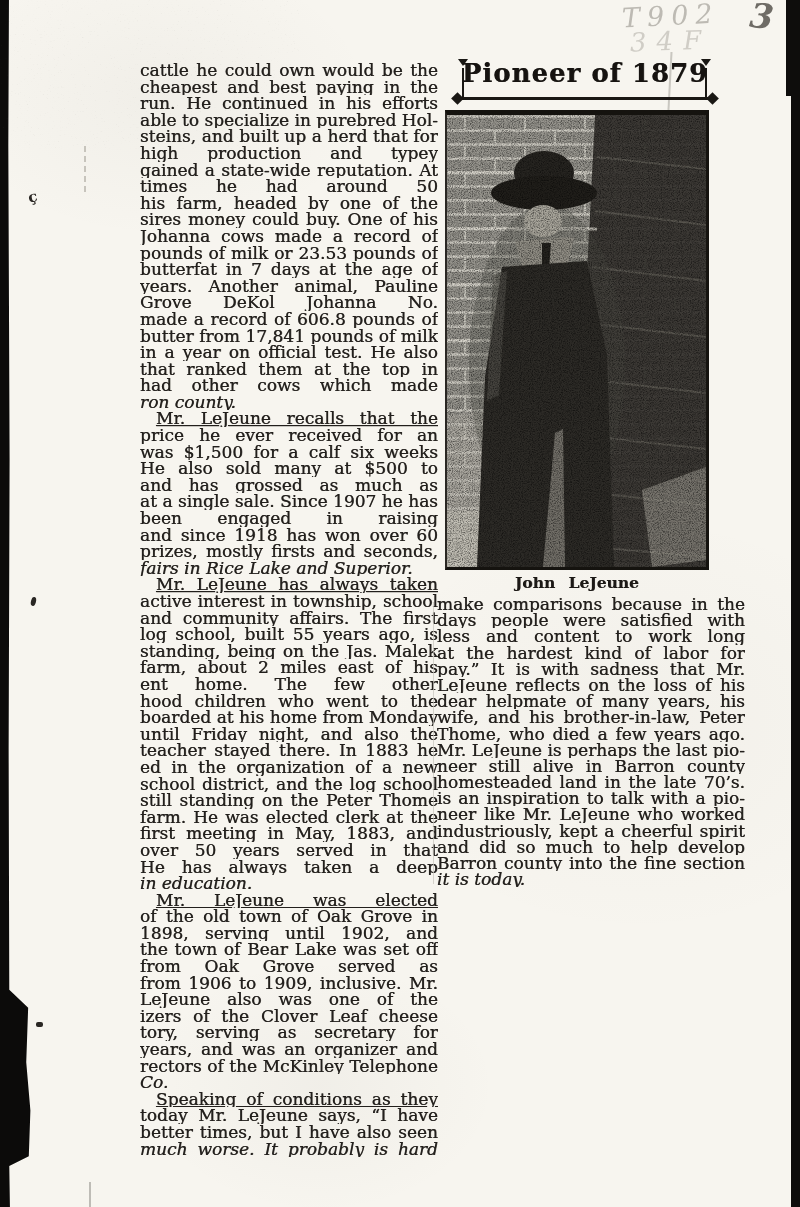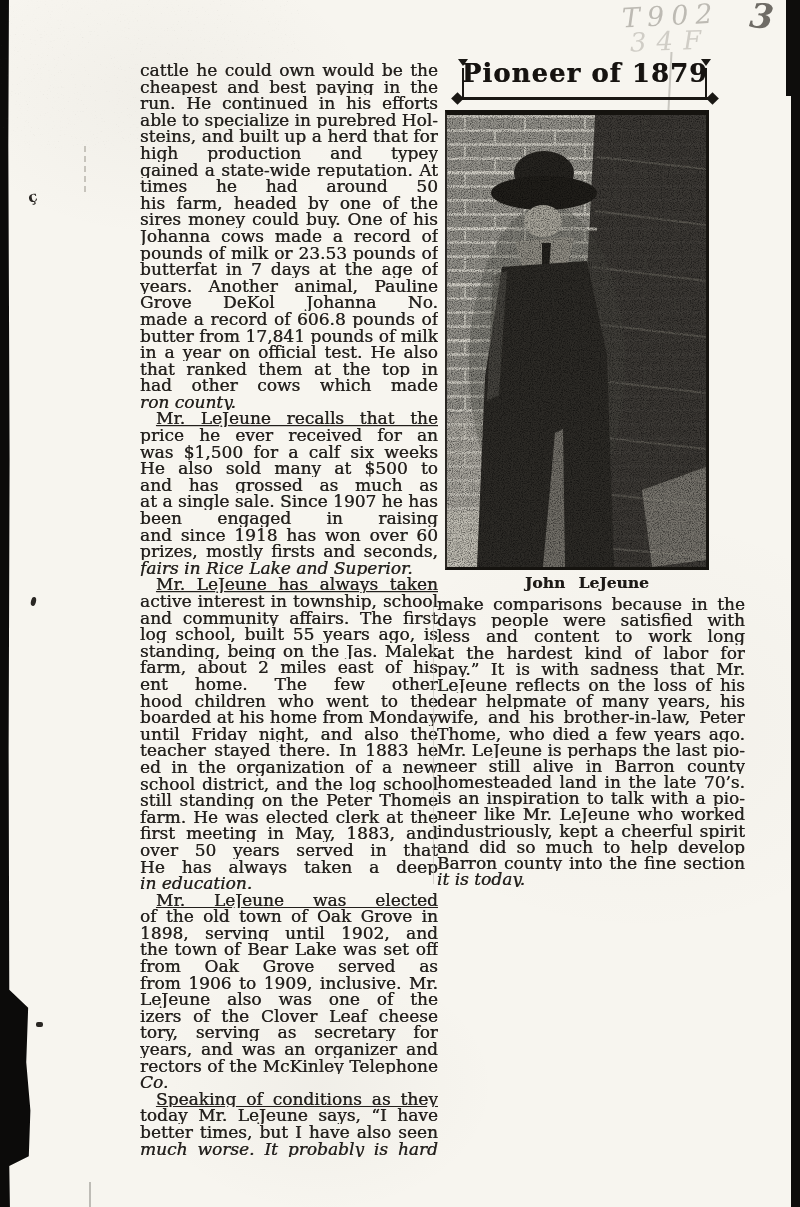--- a/index.html
+++ b/index.html
@@ -34,21 +34,21 @@
   .hrule{position:absolute; left:0; right:0; top:41px; height:3px; background:#1a1814;}
   .hdiamond{position:absolute; top:38px; width:9px; height:9px; background:#1a1814; transform:rotate(45deg);}
   .hdiamond.l{left:-3px;} .hdiamond.r{right:-3px;}
   .bracket{position:absolute; width:2px; height:30px; background:#1a1814; top:12px;}
   .bracket.l{left:6px;} .bracket.r{right:7px;}
   .bracket .tri{position:absolute; top:-9px; left:-4px; width:0; height:0; border-left:5px solid transparent; border-right:5px solid transparent; border-top:7px solid #1a1814;}
   
   .photo-frame{position:absolute; left:445px; top:110px; width:264px; height:460px; box-sizing:border-box;
     border-top:5px solid #15130f; border-right:3px solid #15130f; border-bottom:3px solid #15130f; border-left:2px solid #2a2723; background:#8f8d86;}
   .photo-frame svg{display:block; width:100%; height:100%;}
-  .caption{position:absolute; left:455px; top:573px; width:264px; text-align:center; font-weight:bold; font-size:15.5px; word-spacing:8px; color:#1c1916;
+  .caption{position:absolute; left:445px; top:573px; width:264px; text-align:center; font-weight:bold; font-size:15.5px; word-spacing:8px; color:#1c1916;
     text-shadow:0.3px 0.3px 0.5px rgba(25,22,18,0.6);}
   
   .col{position:absolute; font-size:17px; color:#221f1c;
     text-shadow:0.35px 0.35px 0.55px rgba(32,29,25,0.65), -0.2px 0 0.3px rgba(32,29,25,0.3);}
   .col-left{left:140px; top:62px; width:298px;}
   .col-right{left:437px; top:596px; width:308px;}
   .col-left .line{height:16.6px; line-height:16.6px;}
   .col-right .line{height:16.2px; line-height:16.2px;}
   .line{text-align:justify; text-align-last:justify; overflow:hidden; white-space:normal;}
   .line.end{text-align-last:left;font-style:italic;}

